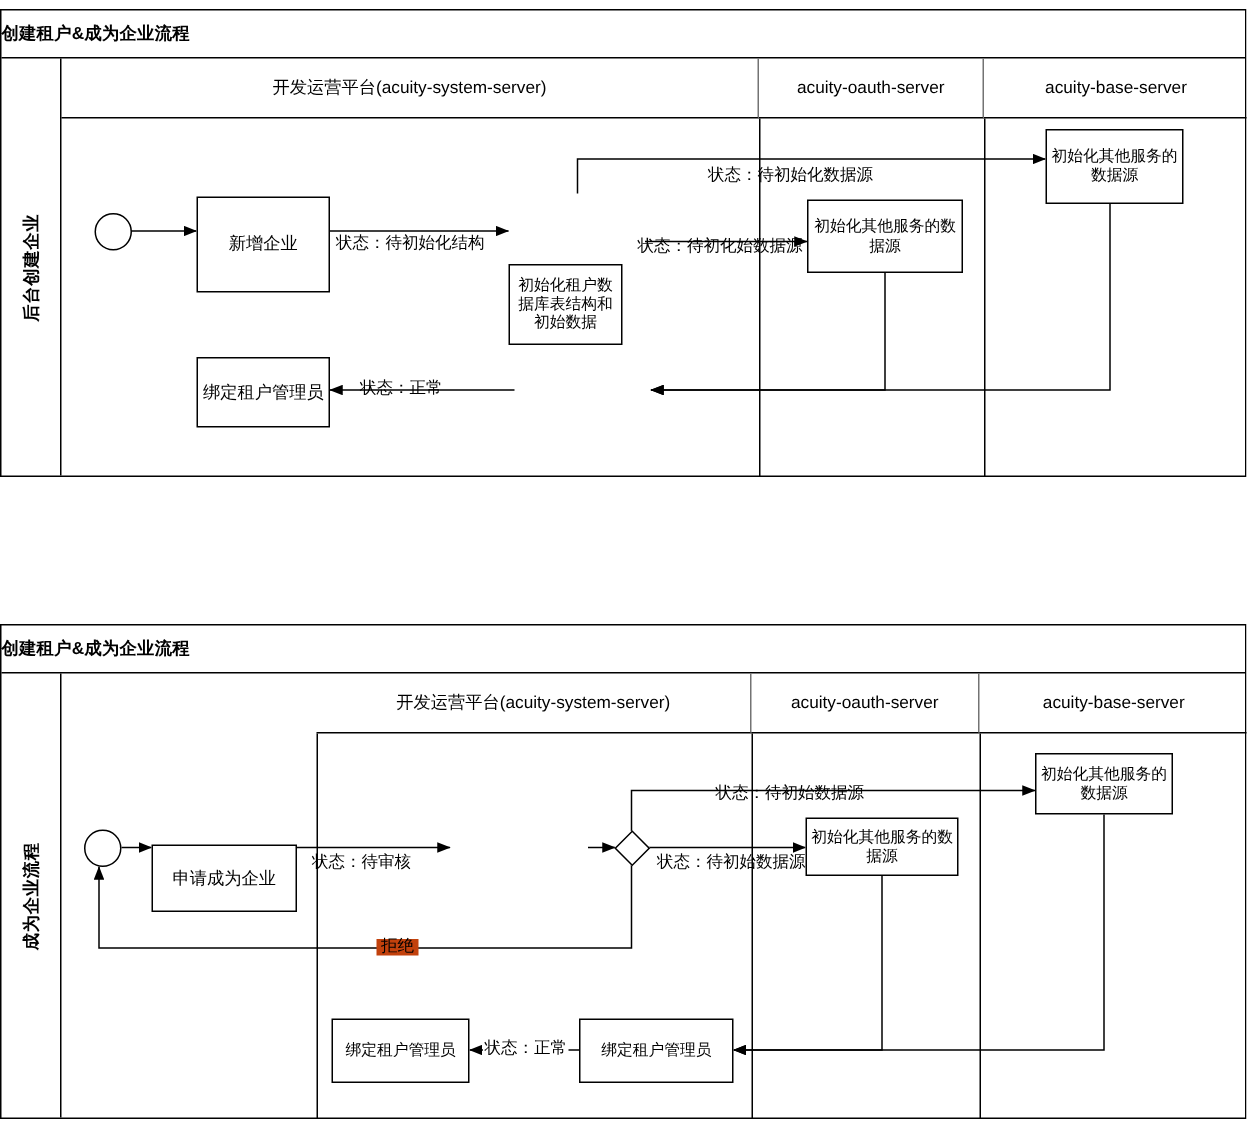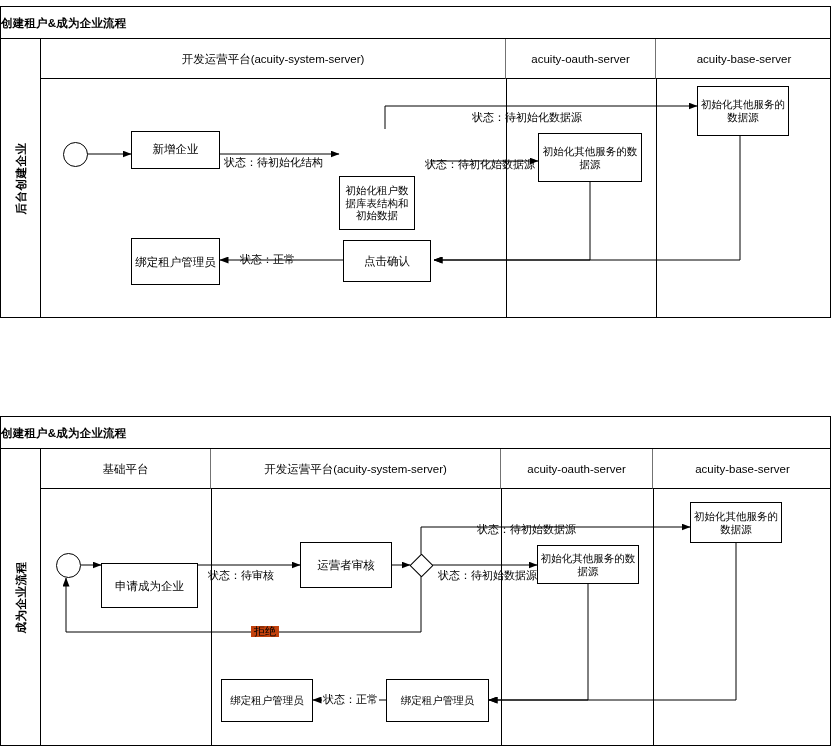--- a/index.html
+++ b/index.html
@@ -170,46 +170,44 @@
 
     <polyline points="590,182 590,260 434,260" marker-end="url(#ah)"></polyline>
 
     <polyline points="740,136 740,260 434,260" marker-end="url(#ah)"></polyline>
 
     <line x1="343" y1="260" x2="220" y2="260" marker-end="url(#ah)"></line>
   </svg>
 
   <div class="start-circle" style="left:63px; top:142px; width:25px; height:25px;"></div>
 
-  <div class="node" style="left:131px; top:131px; width:89px; height:38px;font-family:Liberation Mono, monospace;">新增企业</div>
+  <div class="node" style="left:131px; top:131px; width:89px; height:64px;">新增企业</div>
 
   <div class="node" style="left:339px; top:129px; width:76px; height:54px; font-size:10.5px;margin-top:47px;">初始化租户数据库表结构和初始数据</div>
 
   <div class="node" style="left:538px; top:133px; width:104px; height:49px; font-size:10.5px;">初始化其他服务的数据源</div>
 
   <div class="node" style="left:697px; top:86px; width:92px; height:50px; font-size:10.5px;">初始化其他服务的数据源</div>
 
-  <div class="node" style="left:343px; top:240px; width:88px; height:42px;">点击确认</div>
 
   <div class="node" style="left:131px; top:238px; width:89px; height:47px;">绑定租户管理员</div>
 
   <div class="edge-label" style="left:224px; top:157px;">状态：待初始化结构</div>
   <div class="edge-label" style="left:425px; top:159px;">状态：待初化始数据源</div>
   <div class="edge-label" style="left:472px; top:112px;">状态：待初始化数据源</div>
   <div class="edge-label" style="left:240px; top:254px;">状态：正常</div>
 
   <div class="pool" style="left:0px; top:416px; width:831px; height:330px;">
 
     <div class="pool-title">创建租户&amp;成为企业流程</div>
 
     <div class="lane-label">
       <span>成为企业流程</span>
     </div>
 
-    <div class="col-head" style="left:40px; width:170px;">基础平台</div>
     <div class="col-head" style="left:210px; width:290px;">开发运营平台(acuity-system-server)</div>
     <div class="col-head" style="left:500px; width:152px;">acuity-oauth-server</div>
     <div class="col-head last" style="left:652px; width:179px;">acuity-base-server</div>
 
     <div class="col-div" style="left:210px; top:72px; height:257px;"></div>
     <div class="col-div" style="left:500px; top:72px; height:257px;"></div>
     <div class="col-div" style="left:652px; top:72px; height:257px;"></div>
   </div>
 
   <svg class="wires">
@@ -230,21 +228,20 @@
 
     <polyline points="736,541 736,700 489,700" marker-end="url(#ah)"></polyline>
 
     <line x1="386" y1="700" x2="313" y2="700" marker-end="url(#ah)"></line>
   </svg>
 
   <div class="start-circle" style="left:56px; top:553px; width:25px; height:25px;"></div>
 
   <div class="node" style="left:101px; top:543px; width:97px; height:45px;margin-top:20px;">申请成为企业</div>
 
-  <div class="node" style="left:300px; top:542px; width:92px; height:46px;">运营者审核</div>
 
   <div class="diamond" style="left:413px; top:557px; width:17px; height:17px;"></div>
 
   <div class="node" style="left:537px; top:545px; width:102px; height:39px; font-size:10.5px;">初始化其他服务的数据源</div>
 
   <div class="node" style="left:690px; top:502px; width:92px; height:41px; font-size:10.5px;">初始化其他服务的数据源</div>
 
   <div class="node" style="left:221px; top:679px; width:92px; height:43px; font-size:10.5px;">绑定租户管理员</div>
 
   <div class="node" style="left:386px; top:679px; width:103px; height:43px; font-size:10.5px;">绑定租户管理员</div>

